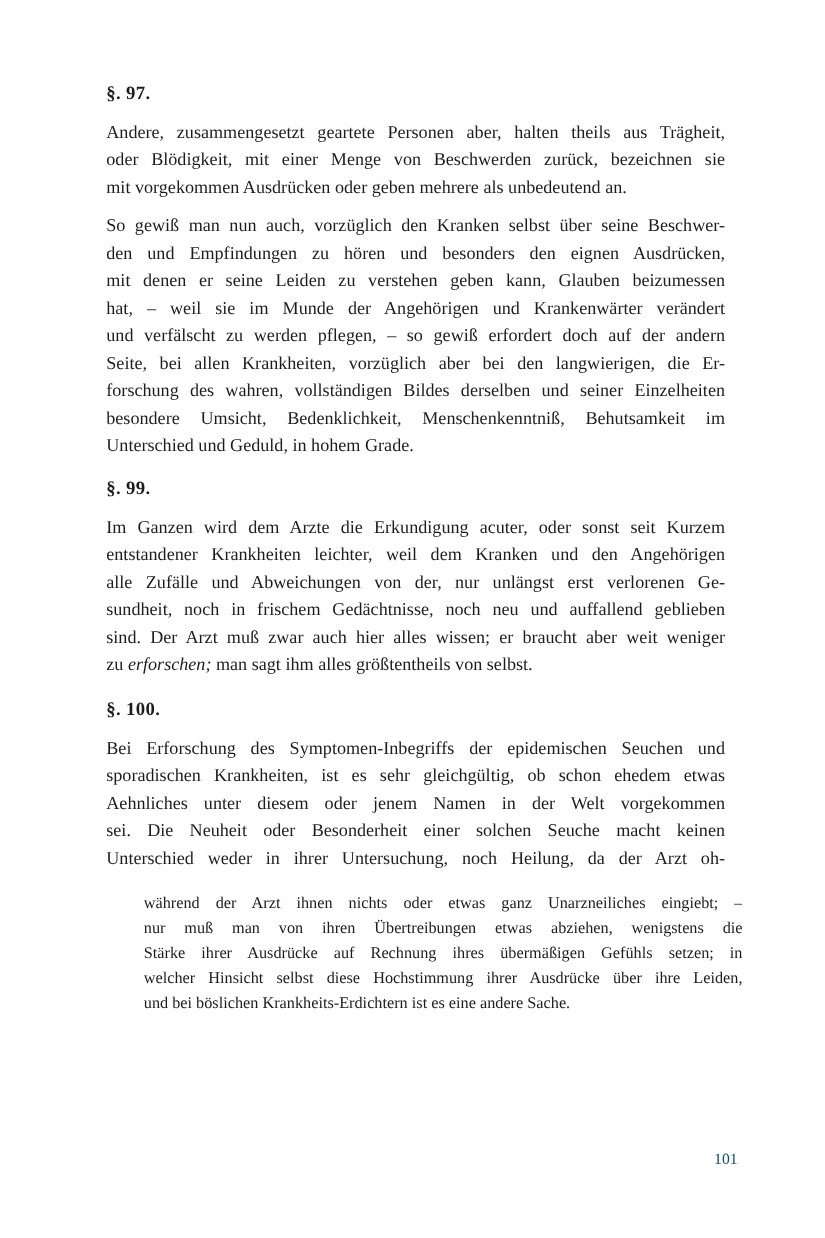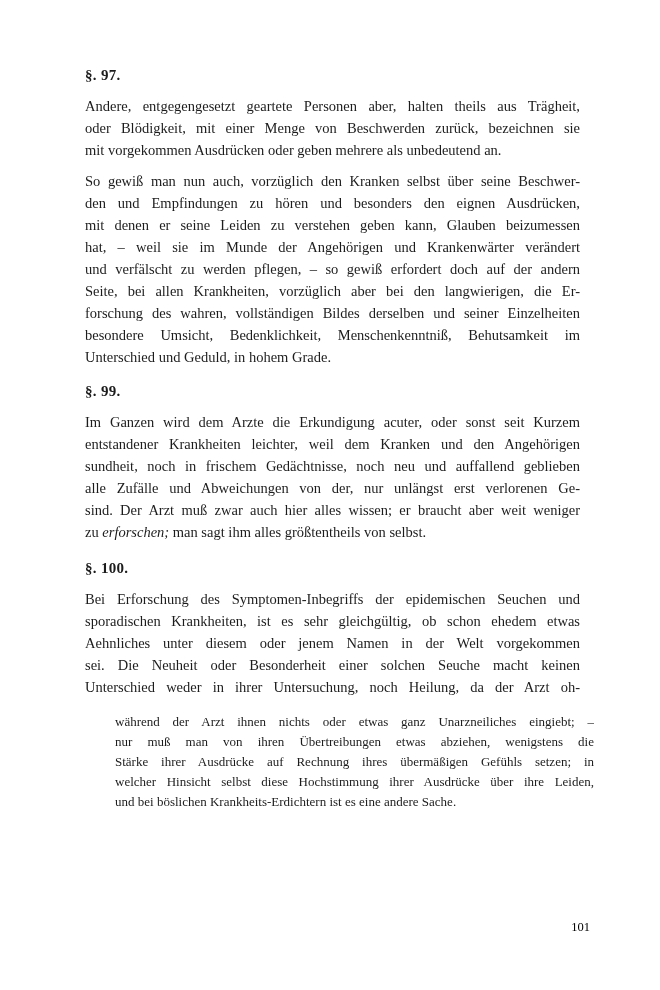--- a/index.html
+++ b/index.html
@@ -61,54 +61,54 @@
       line-height: 20px;
       height: 20px;
     }
     em { font-style: italic; }
     .page-number {
       position: absolute;
       top: 919px;
       right: 70px;
       font-size: 12.5px;
       line-height: 16px;
-      color: #000000;
+      color: #0c4a6e;
     }
   </style>
 </head>
 <body>
 
 <div class="page">
   <main class="content">
 
     <h3 class="heading h97">§. 97.</h3>
     <p class="para">
-      <span class="line">Andere, entgegengesetzt geartete Personen aber, halten theils aus Trägheit,</span>
+      <span class="line">Andere, zusammengesetzt geartete Personen aber, halten theils aus Trägheit,</span>
       <span class="line">oder Blödigkeit, mit einer Menge von Beschwerden zurück, bezeichnen sie</span>
       <span class="line last">mit vorgekommen Ausdrücken oder geben mehrere als unbedeutend an.</span>
     </p>
 
     <p class="para">
       <span class="line">So gewiß man nun auch, vorzüglich den Kranken selbst über seine Beschwer-</span>
       <span class="line">den und Empfindungen zu hören und besonders den eignen Ausdrücken,</span>
       <span class="line">mit denen er seine Leiden zu verstehen geben kann, Glauben beizumessen</span>
       <span class="line">hat, – weil sie im Munde der Angehörigen und Krankenwärter verändert</span>
       <span class="line">und verfälscht zu werden pflegen, – so gewiß erfordert doch auf der andern</span>
       <span class="line">Seite, bei allen Krankheiten, vorzüglich aber bei den langwierigen, die Er-</span>
       <span class="line">forschung des wahren, vollständigen Bildes derselben und seiner Einzelheiten</span>
       <span class="line">besondere Umsicht, Bedenklichkeit, Menschenkenntniß, Behutsamkeit im</span>
       <span class="line last">Unterschied und Geduld, in hohem Grade.</span>
     </p>
 
     <h3 class="heading h99">§. 99.</h3>
     <p class="para">
       <span class="line">Im Ganzen wird dem Arzte die Erkundigung acuter, oder sonst seit Kurzem</span>
       <span class="line">entstandener Krankheiten leichter, weil dem Kranken und den Angehörigen</span>
+      <span class="line">alle Zufälle und Abweichungen von der, nur unlängst erst verlorenen Ge-</span>
       <span class="line">sundheit, noch in frischem Gedächtnisse, noch neu und auffallend geblieben</span>
-      <span class="line">alle Zufälle und Abweichungen von der, nur unlängst erst verlorenen Ge-</span>
       <span class="line">sind. Der Arzt muß zwar auch hier alles wissen; er braucht aber weit weniger</span>
       <span class="line last"><span>zu </span><em>erforschen;</em><span> man sagt ihm alles größtentheils von selbst.</span></span>
     </p>
 
     <h3 class="heading h100">§. 100.</h3>
     <p class="para">
       <span class="line">Bei Erforschung des Symptomen-Inbegriffs der epidemischen Seuchen und</span>
       <span class="line">sporadischen Krankheiten, ist es sehr gleichgültig, ob schon ehedem etwas</span>
       <span class="line">Aehnliches unter diesem oder jenem Namen in der Welt vorgekommen</span>
       <span class="line">sei. Die Neuheit oder Besonderheit einer solchen Seuche macht keinen</span>

